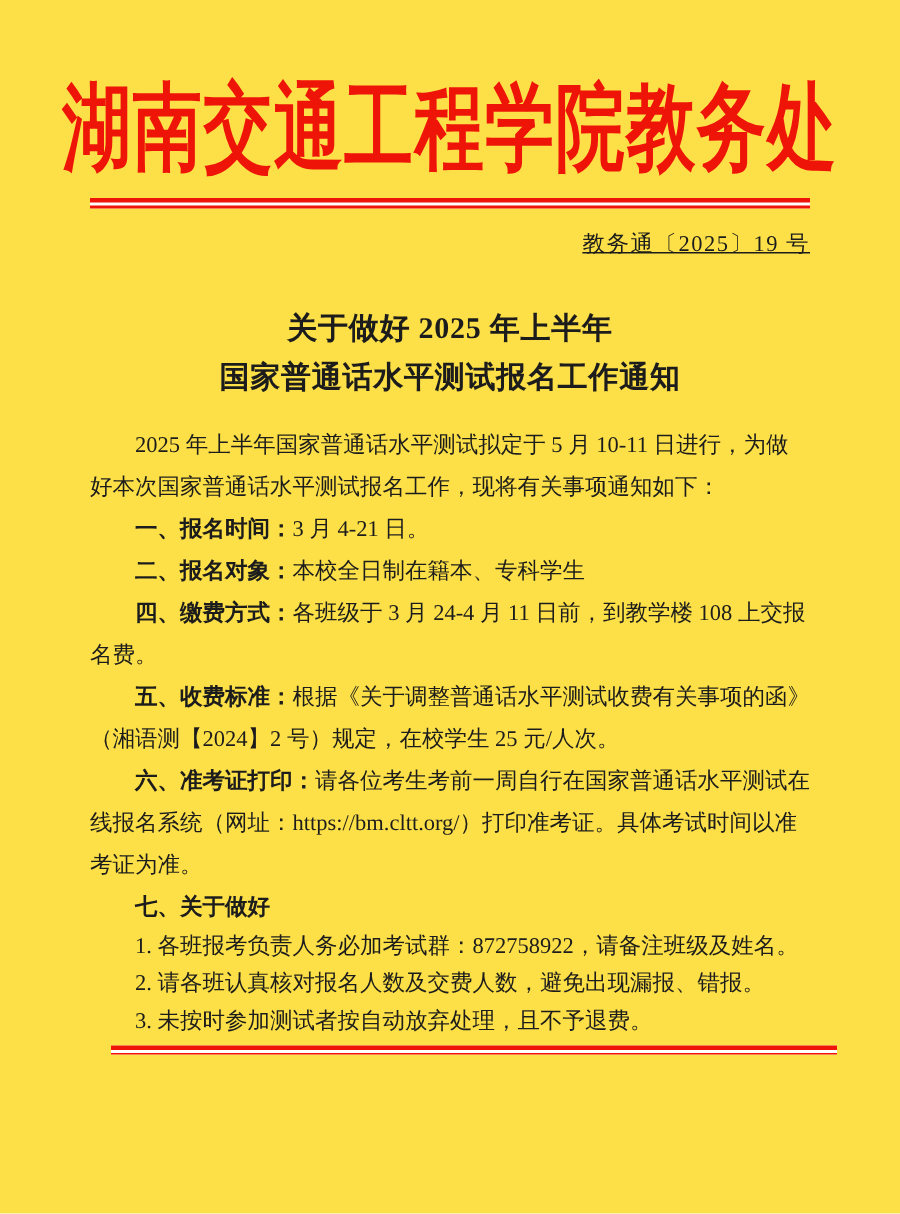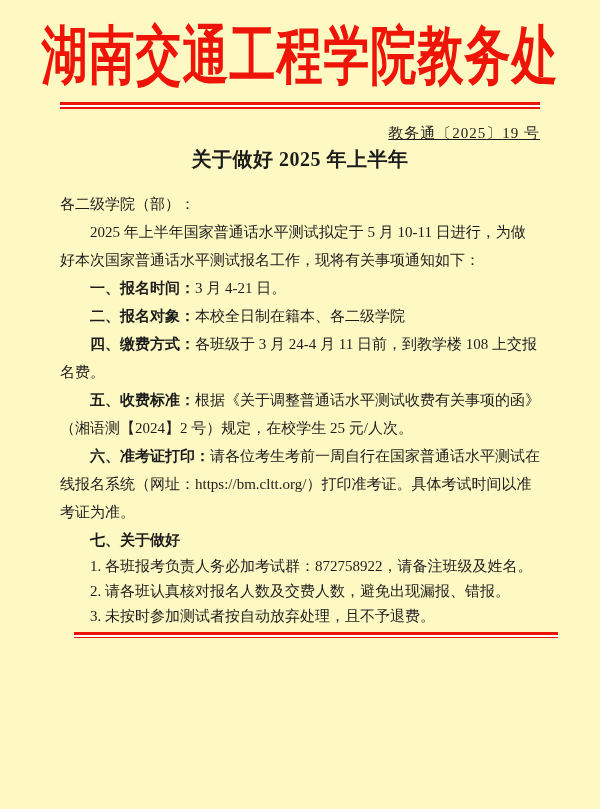--- a/index.html
+++ b/index.html
@@ -1,22 +1,22 @@
 <!DOCTYPE html>
 <html style="--brand-red: #ee1408; --text-color: #1c1c1c;"><head>
 <meta charset="utf-8">
 <style>
   :root{
     --brand-red:#ee1408;
     --text-color:#1c1c1c;
   }
   html,body{margin:0;padding:0;background:#ffffff;}
   .page{
-    width:600px;height:809px;background:#fef9c3;box-sizing:border-box;
-    padding:12px 60px 0 60px;overflow:hidden;
+    width:600px;height:809px;background:#fde047;box-sizing:border-box;
+    padding:42px 60px 0 60px;overflow:hidden;
     font-family:"Liberation Serif","DejaVu Serif",serif;
     color:var(--text-color);
   }
   
   .letterhead{
     height:88px;display:flex;align-items:center;justify-content:center;
   }
   .letterhead .lh-text{
     font-size:46px;font-weight:bold;color:var(--brand-red);
     white-space:nowrap;letter-spacing:1px;
@@ -33,21 +33,21 @@
     border-top:3px solid var(--brand-red);
     border-bottom:1px solid var(--brand-red);
     height:2px;
   }
   .doc-no{
     margin-top:14px;text-align:right;font-size:15px;letter-spacing:1px;
     line-height:20px;
     text-decoration:underline;
   }
   .notice-title{
-    text-align:center;font-weight:bold;font-size:20px;
+    margin-top:30px;text-align:center;font-weight:bold;font-size:20px;
     line-height:33px;letter-spacing:0.5px;
   }
   .body-text{margin-top:14px;font-size:15px;line-height:28px;}
   .body-text p{margin:0;}
   .indent{text-indent:2em;}
   .justify{text-align:justify;}
   .sec-label{font-weight:bold;text-align:right;}
   .items p{line-height:25px;text-indent:2em;font-family:Liberation Serif, serif;}
 </style>
 </head>
@@ -58,30 +58,30 @@
   <div class="letterhead">
     <span class="lh-text">湖南交通工程学院教务处</span>
   </div>
 
   <div class="rule rule-top"></div>
 
   <div class="doc-no">教务通〔2025〕19 号</div>
 
   <div class="notice-title">
     <div>关于做好 2025 年上半年</div>
+    <div>国家普通话水平测试报名工作通知</div>
   </div>
 
   <div class="body-text">
-    <p>各二级学院（部）：</p>
 
     <p class="indent">2025 年上半年国家普通话水平测试拟定于 5 月 10-11 日进行，为做好本次国家普通话水平测试报名工作，现将有关事项通知如下：</p>
 
     <p class="indent"><span class="sec-label">一、报名时间：</span><span>3 月 4-21 日。</span></p>
 
-    <p class="indent"><span class="sec-label">二、报名对象：</span><span>本校全日制在籍本、各二级学院</span></p>
+    <p class="indent"><span class="sec-label">二、报名对象：</span><span>本校全日制在籍本、专科学生</span></p>
 
 
     <p class="indent"><span class="sec-label">四、缴费方式：</span><span>各班级于 3 月 24-4 月 11 日前，到教学楼 108 上交报名费。</span></p>
 
     <p class="indent"><span class="sec-label">五、收费标准：</span><span>根据《关于调整普通话水平测试收费有关事项的函》（湘语测【2024】2 号）规定，在校学生 25 元/人次。</span></p>
 
     <p class="indent"><span class="sec-label">六、准考证打印：</span><span>请各位考生考前一周自行在国家普通话水平测试在线报名系统（网址：https://bm.cltt.org/）打印准考证。具体考试时间以准考证为准。</span></p>
 
     <p class="indent"><span class="sec-label">七、关于做好</span><span></span></p>
 

